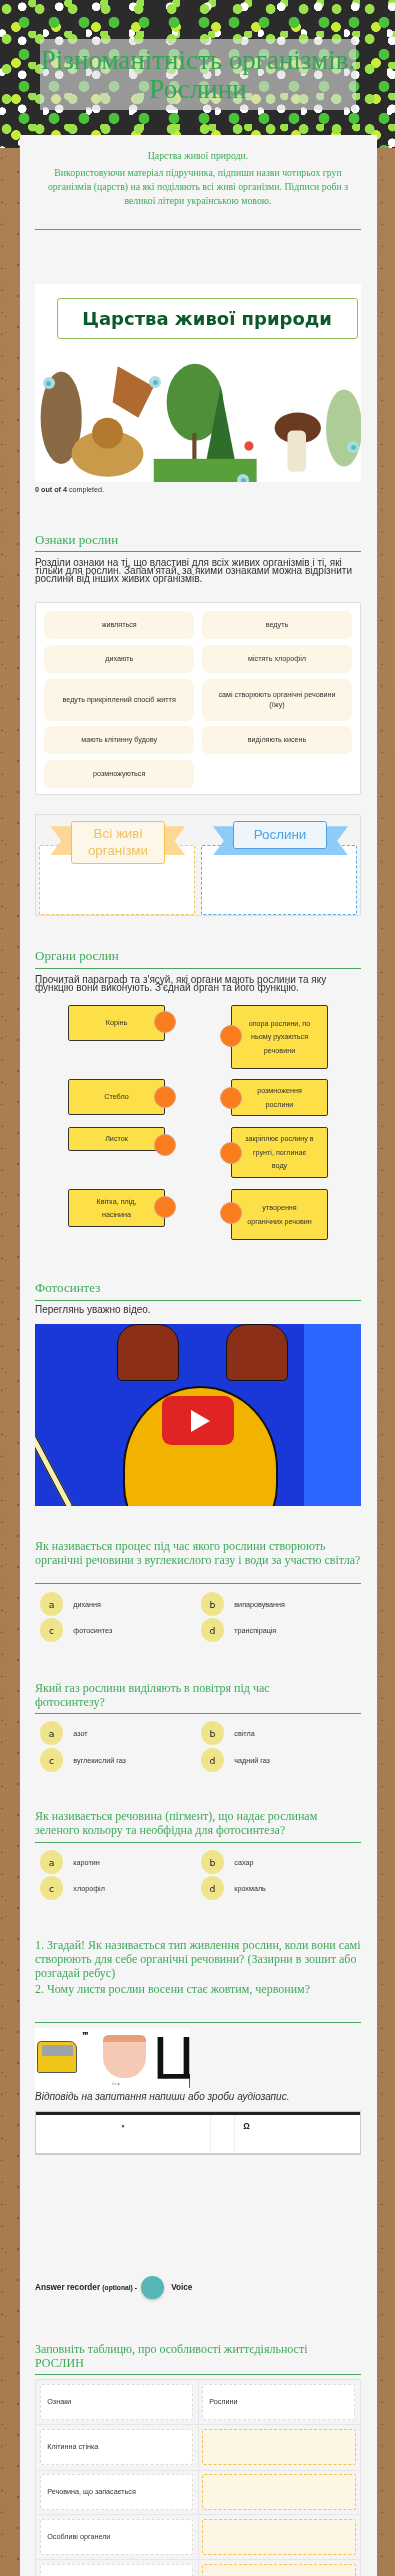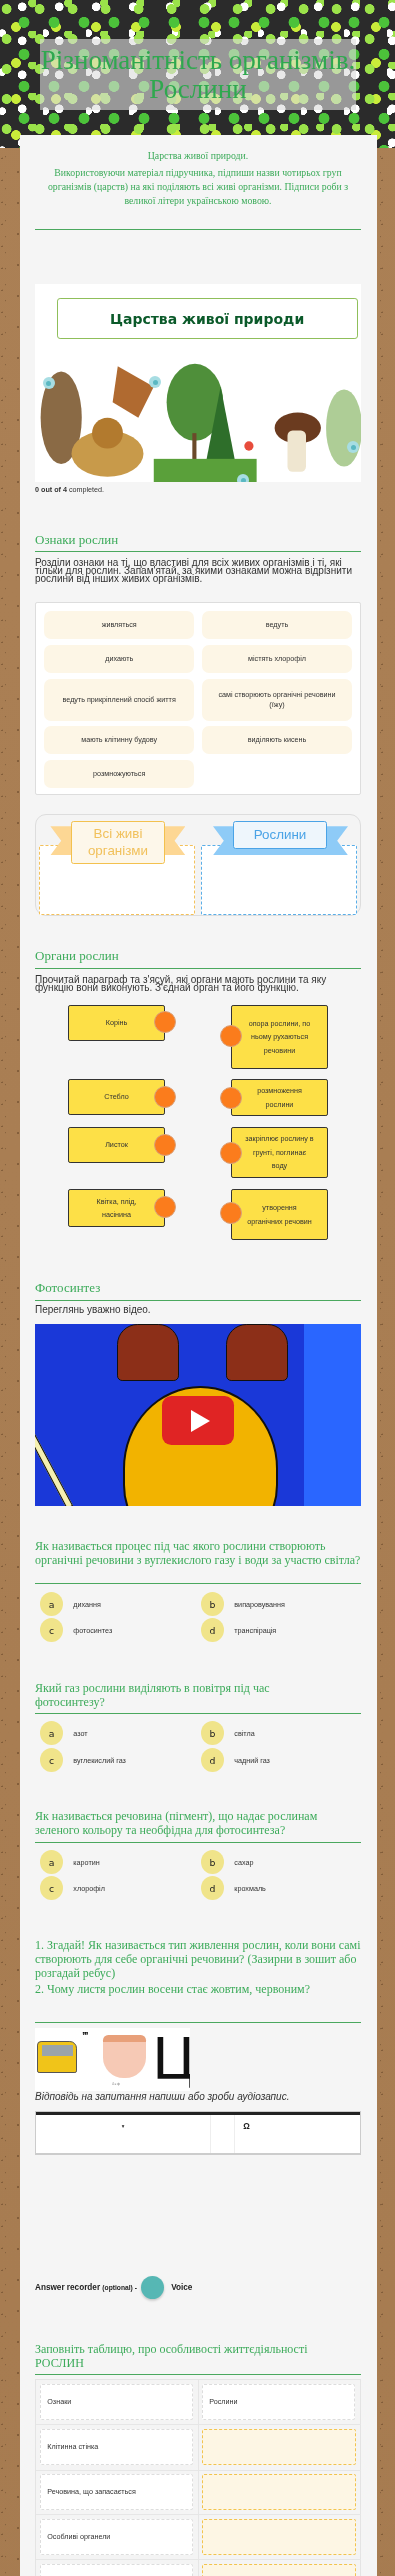--- a/index.html
+++ b/index.html
@@ -57,36 +57,36 @@
   
   .intro { position: absolute; left: 35px; width: 326px; text-align: center; }
 
   
   .kingdoms { position: absolute; left: 35px; top: 284px; width: 326px; height: 198px; background: #fff; overflow: hidden; }
   .kingdoms .scroll {
     position: absolute; left: 21.6px; top: 14.4px; width: 301px; height: 41px;
     border: 1.5px solid #8fbf5a; border-radius: 3.1px; background: #fff;
     display: flex; align-items: center; justify-content: center;
   }
-  .kingdoms .scroll span { font-size: 14px; font-weight: bold; color: #0b5a2a; font-family: "DejaVu Sans", sans-serif; }
+  .kingdoms .scroll span { font-size: 18px; font-weight: bold; color: #0b5a2a; font-family: "DejaVu Sans", sans-serif; }
   .hotspot { position: absolute; width: 12.4px; height: 12.4px; border-radius: 50%; background: #a7dde3; }
   .hotspot::after { content: ""; position: absolute; left: 3.6px; top: 3.6px; width: 5.2px; height: 5.2px; border-radius: 50%; background: #5ab8c2; }
   .scene { position: absolute; left: 0; top: 72px; width: 326px; height: 126px; }
 
   .progress-text { position: absolute; left: 35px; top: 485px; font-size: 7.2px; color: #333; }
   .progress-text b { font-weight: bold; }
 
   
   .sort-box { position: absolute; left: 35px; top: 602px; width: 326px; height: 193px; background: #fff; border: 0.5px solid #ddd; border-radius: 2.1px; }
   .sort-item {
     position: absolute; width: 150px; background: #fdf6e6; border-radius: 7px;
     display: flex; align-items: center; justify-content: center; text-align: center;
     font-size: 7.2px; line-height: 9.8px; color: #333; padding: 0 10.3px;
   }
-  .cat-box { position: absolute; left: 35px; top: 814px; width: 326px; height: 102px; background: #f4f4f4; border: 0.5px solid #ddd; border-radius: 11px; }
+  .cat-box { position: absolute; left: 35px; top: 814px; width: 326px; height: 102px; background: #f4f4f4; border: 0.5px solid #ddd; border-radius: 2px; }
   .drop { position: absolute; top: 30px; width: 156px; height: 70px; background: #fff; border-radius: 1.5px; }
   .drop.orange { left: 3.1px; border: 1px dashed #f4c15a; }
   .drop.blue { left: 165px; border: 1px dashed #5aaee8; }
   .ribbon { position: absolute; height: 29px; top: 11.3px; }
   .ribbon.orange { left: 14.4px; width: 135px; background: #fdd794; clip-path: polygon(0 0, 100% 0, 92% 50%, 100% 100%, 0 100%, 8% 50%); }
   .ribbon.blue { left: 177px; width: 135px; background: #8ecbf7; clip-path: polygon(0 0, 100% 0, 92% 50%, 100% 100%, 0 100%, 8% 50%); }
   .label-card {
     position: absolute; top: 6.2px; width: 94px; border-radius: 2.6px;
     display: flex; align-items: center; justify-content: center; text-align: center;
     font-size: 13.4px; line-height: 16.5px;
@@ -234,21 +234,21 @@
 <div class="m-box" style="left:68px;top:1005px;height:36px;">Корінь</div>
 <div class="dot" style="left:154px;top:1011px;"></div>
 <div class="m-box" style="left:231px;top:1005px;height:64px;">опора рослини, по ньому рухаються речовини</div>
 <div class="dot" style="left:220px;top:1025px;"></div>
 
 <div class="m-box" style="left:68px;top:1079px;height:36px;">Стебло</div>
 <div class="dot" style="left:154px;top:1086px;"></div>
 <div class="m-box" style="left:231px;top:1079px;height:37px;">розмноження рослини</div>
 <div class="dot" style="left:220px;top:1087px;"></div>
 
-<div class="m-box" style="left:68px;top:1127px;height:36px;">Листок</div>
+<div class="m-box" style="left:68px;top:1127px;height:24px;">Листок</div>
 <div class="dot" style="left:154px;top:1134px;"></div>
 <div class="m-box" style="left:231px;top:1127px;height:51px;">закріплює рослину в грунті, поглинає воду</div>
 <div class="dot" style="left:220px;top:1142px;"></div>
 
 <div class="m-box" style="left:68px;top:1189px;height:38px;">Квітка, плід, насінина</div>
 <div class="dot" style="left:154px;top:1196px;"></div>
 <div class="m-box" style="left:231px;top:1189px;height:51px;">утворення органічних речовин</div>
 <div class="dot" style="left:220px;top:1202px;"></div>
 
 <div class="abs serif-green" style="left:35px;top:1280px;font-size:13px;">Фотосинтез</div>

